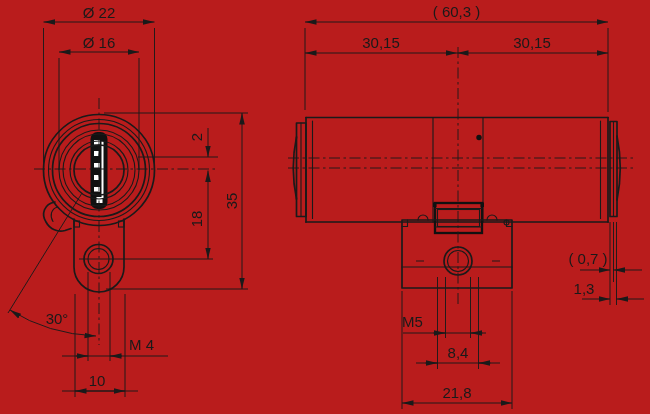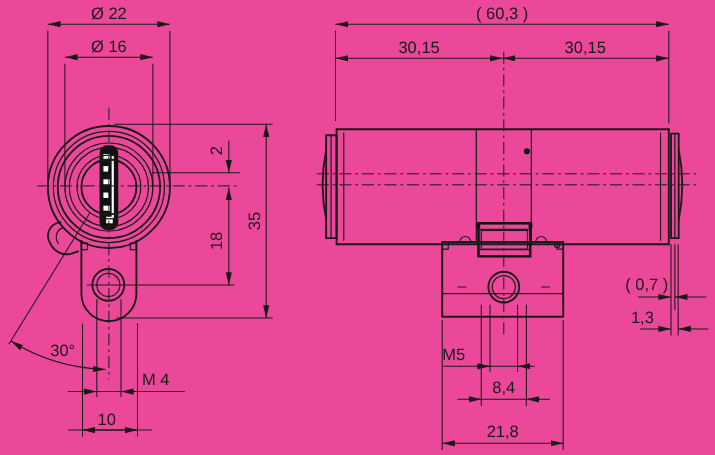--- a/index.html
+++ b/index.html
@@ -1,16 +1,16 @@
 <!DOCTYPE html>
 <html><head>
 <meta charset="utf-8">
 <style>
   html,body{margin:0;padding:0;background:#fff;}
-  .stage{position:relative;width:650px;height:414px;background:#ec4899;overflow:hidden;
+  .stage{position:relative;width:650px;height:414px;background:#b91c1c;overflow:hidden;
          font-family:"Liberation Sans",sans-serif;}
   svg{display:block}
   .o {stroke:#1a1a1a;fill:none;stroke-width:1.7;stroke-linecap:round;stroke-linejoin:round;}
   .h {stroke:#111;fill:none;stroke-width:2.3;stroke-linejoin:miter;}
   .m {stroke:#1a1a1a;fill:none;stroke-width:1.1;stroke-linecap:round;}
   .d {stroke:#1a1a1a;fill:none;stroke-width:0.95;stroke-linecap:butt;}
   .cl{stroke:#1a1a1a;fill:none;stroke-width:0.9;stroke-dasharray:11 3.5 2.5 3.5;}
   .dim-label{font-family:"Liberation Sans",sans-serif;font-size:15px;fill:#1a1a1a;}
   .blk{fill:#111;stroke:none;}
   .wht{fill:#ffffff;stroke:none;}

